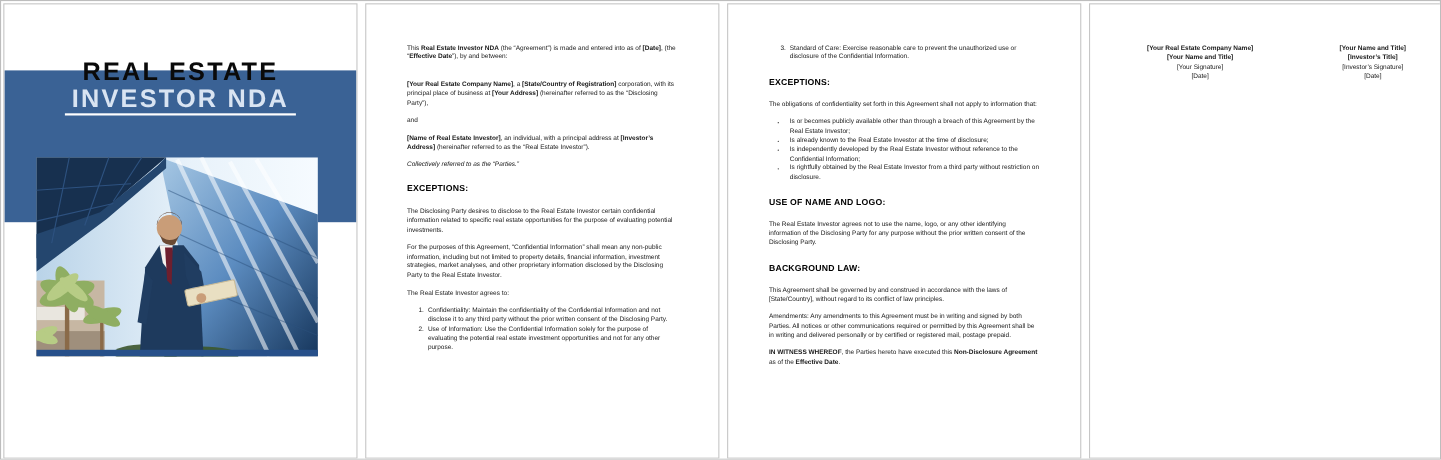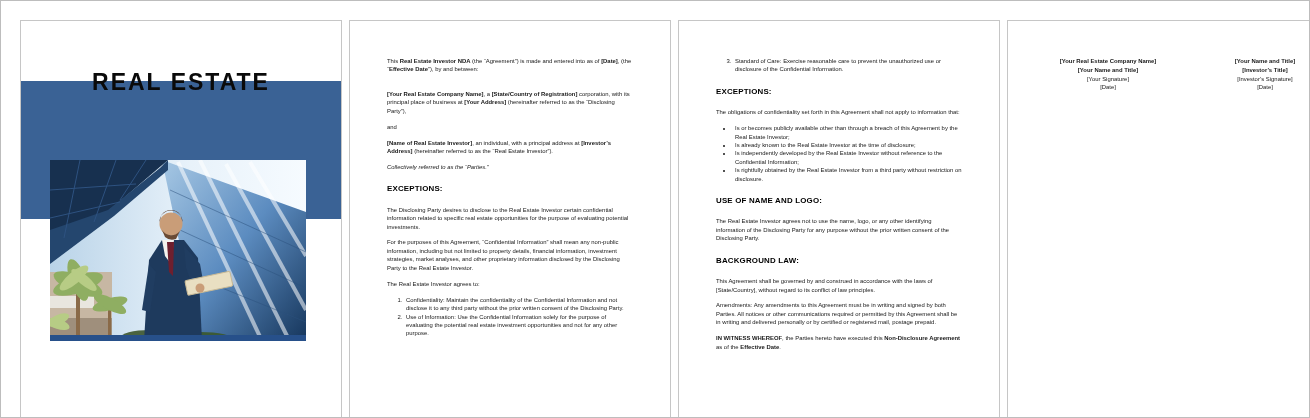--- a/index.html
+++ b/index.html
@@ -1,21 +1,21 @@
 <!DOCTYPE html>
 <html><head>
 <meta charset="utf-8">
 <style>
   html,body { margin:0; padding:0; background:#ffffff; }
   * { box-sizing:border-box; }
   .canvas {
     width:1310px; height:418px;
     border:1px solid #bdbdbd;
     background:#ffffff;
-    display:flex; gap:7px; padding:19px;
+    display:flex; gap:7px; padding:2px;
     font-family:"Liberation Sans", sans-serif;
     overflow:hidden;
   }
   .page {
     width:322px; height:414px; flex:0 0 322px;
     background:#ffffff; border:1px solid #c6c6c6;
     position:relative; overflow:hidden;
   }
   
   .cover-band { position:absolute; left:0; top:60px; width:100%; height:138px; }
@@ -57,20 +57,21 @@
 </style>
 </head>
 <body>
 
 <div class="canvas">
 
   <div class="page">
     <div class="cover-band" style="background: rgb(58, 98, 149);"></div>
     <div class="cover-title">
       <div class="t1">REAL ESTATE</div>
+      <div class="t2" style="color: rgb(217, 228, 242); border-bottom-color: rgb(255, 255, 255);">INVESTOR NDA</div>
     </div>
     <svg class="cover-photo" viewBox="0 0 256 181" preserveAspectRatio="none">
       <defs>
         <linearGradient id="sky" x1="0" y1="0" x2="1" y2="0">
           <stop offset="0" stop-color="#b9d3e8"></stop>
             <stop offset="0.55" stop-color="#e8f2fa"></stop>
             <stop offset="1" stop-color="#f6fbff"></stop>
         </linearGradient>
         <linearGradient id="glass" x1="0" y1="0" x2="1" y2="1">
           <stop offset="0" stop-color="#a7c8e4"></stop>

